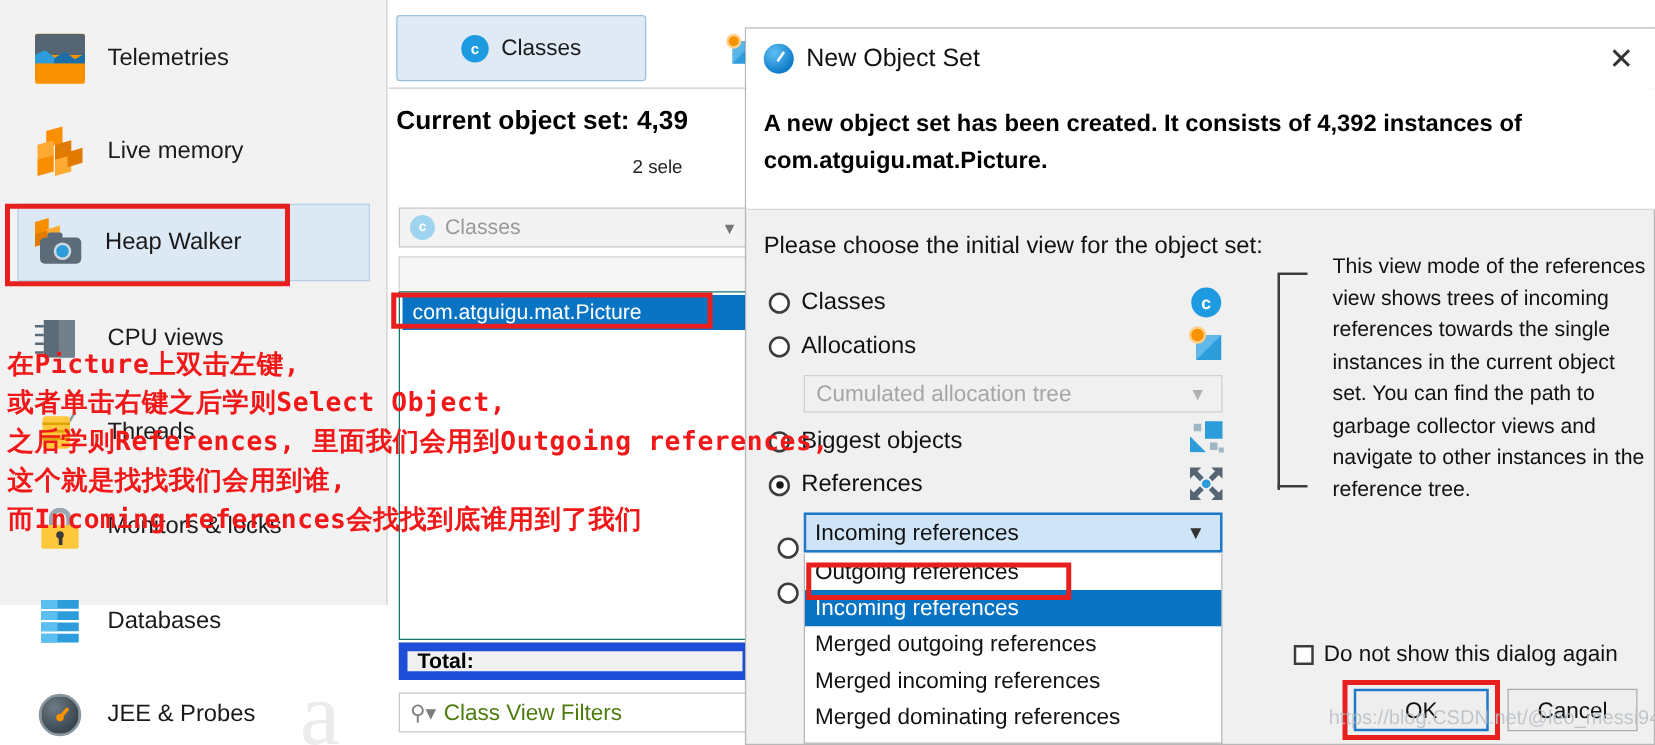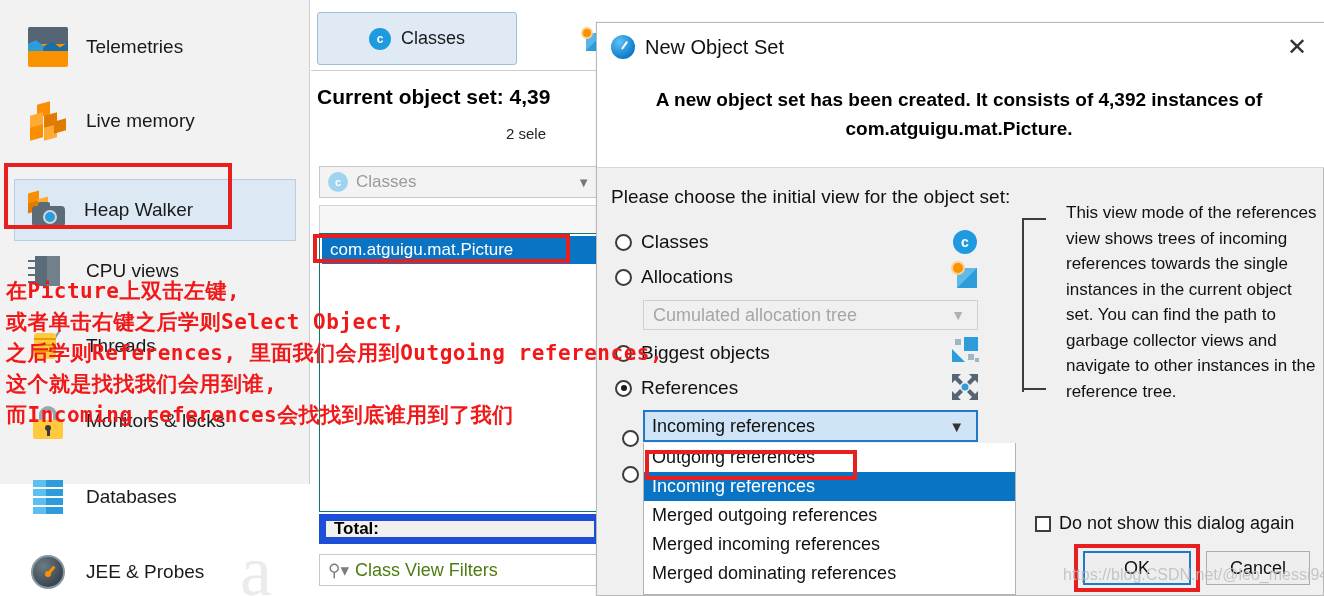--- a/index.html
+++ b/index.html
@@ -170,21 +170,20 @@
   #dlg-title .ttxt { font-size:20px; color:#111; }
   #dlg-close {
     position:absolute; right:0; top:0; width:56px; height:48px;
     display:flex; align-items:center; justify-content:center;
     font-size:24px; color:#333; font-family:"DejaVu Sans", sans-serif;
   }
   #dlg-banner {
     position:absolute; left:0; top:48px; width:728px; height:97px;
     background:#ffffff; border-bottom:1px solid #d8d8d8;
     padding: 14px 18px 0 14px;
-    text-align: center;
   }
   #dlg-banner .line { font-size:19px; font-weight:bold; color:#000; line-height:29px; }
 
   #dlg-prompt {
     position:absolute; left:14px; top:163px; font-size:19px; color:#111;
   }
 
   .radio-row { position:absolute; left:18px; display:flex; align-items:center; }
   .radio {
     width:17px; height:17px; border-radius:50%; border:2px solid #3c3c3c; background:#fff;
@@ -216,21 +215,21 @@
   #alloc-combo .ar { position:absolute; right:12px; color:#b0b0b0; font-size:14px; }
 
   #ref-combo {
     position:absolute; left:46px; top:387px; width:335px; height:32px;
     background:#cfe4f7; border:2px solid #2079c8; display:flex; align-items:center;
   }
   #ref-combo .t { font-size:18px; color:#111; margin-left:7px; }
   #ref-combo .ar { position:absolute; right:12px; color:#333; font-size:15px; }
 
   #ref-list {
-    position:absolute; left:46px; top:420px; width:373px; height:152px;
+    position:absolute; left:46px; top:420px; width:335px; height:152px;
     background:#ffffff; border:1px solid #b3b3b3; border-top:none;text-align:right;
   }
   .list-opt {
     height:29px; display:flex; align-items:center; padding-left:8px;
     font-size:18px; color:#111;
   }
   .list-opt.selected { background:#0a74c4; color:#ffffff; }
 
   #desc-text {
     position:absolute; left:1066px; top:200px; width:252px;
@@ -298,21 +297,21 @@
         <div class="c1"></div>
           <div class="c2"></div>
           <div class="c3"></div>
         <div class="c4"></div>
           <div class="c5"></div>
           <div class="c6"></div>
       </div>
       <span class="nav-label">Live memory</span>
     </div>
 
-    <div class="nav-item selected" style="top:179px;padding-left:11px;">
+    <div class="nav-item selected" style="top:163px;padding-left:11px;">
       <div class="nav-icon ic-camera">
         <div class="cb1"></div>
           <div class="cb2"></div>
           <div class="cb3"></div>
         <div class="bump"></div>
           <div class="body"></div>
           <div class="lens"></div>
       </div>
       <span class="nav-label">Heap Walker</span>
     </div>

